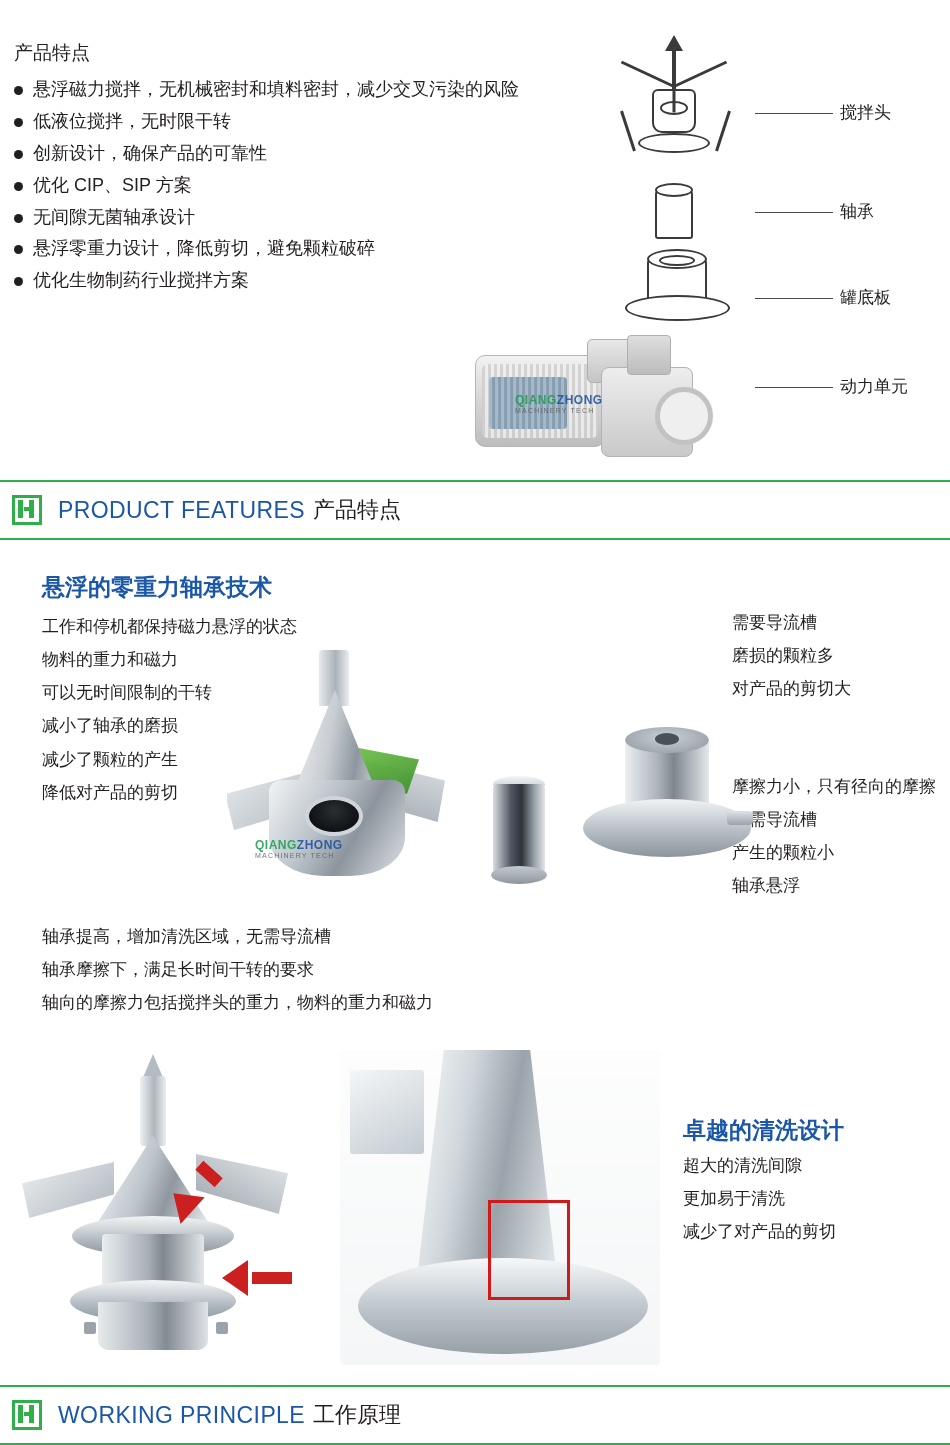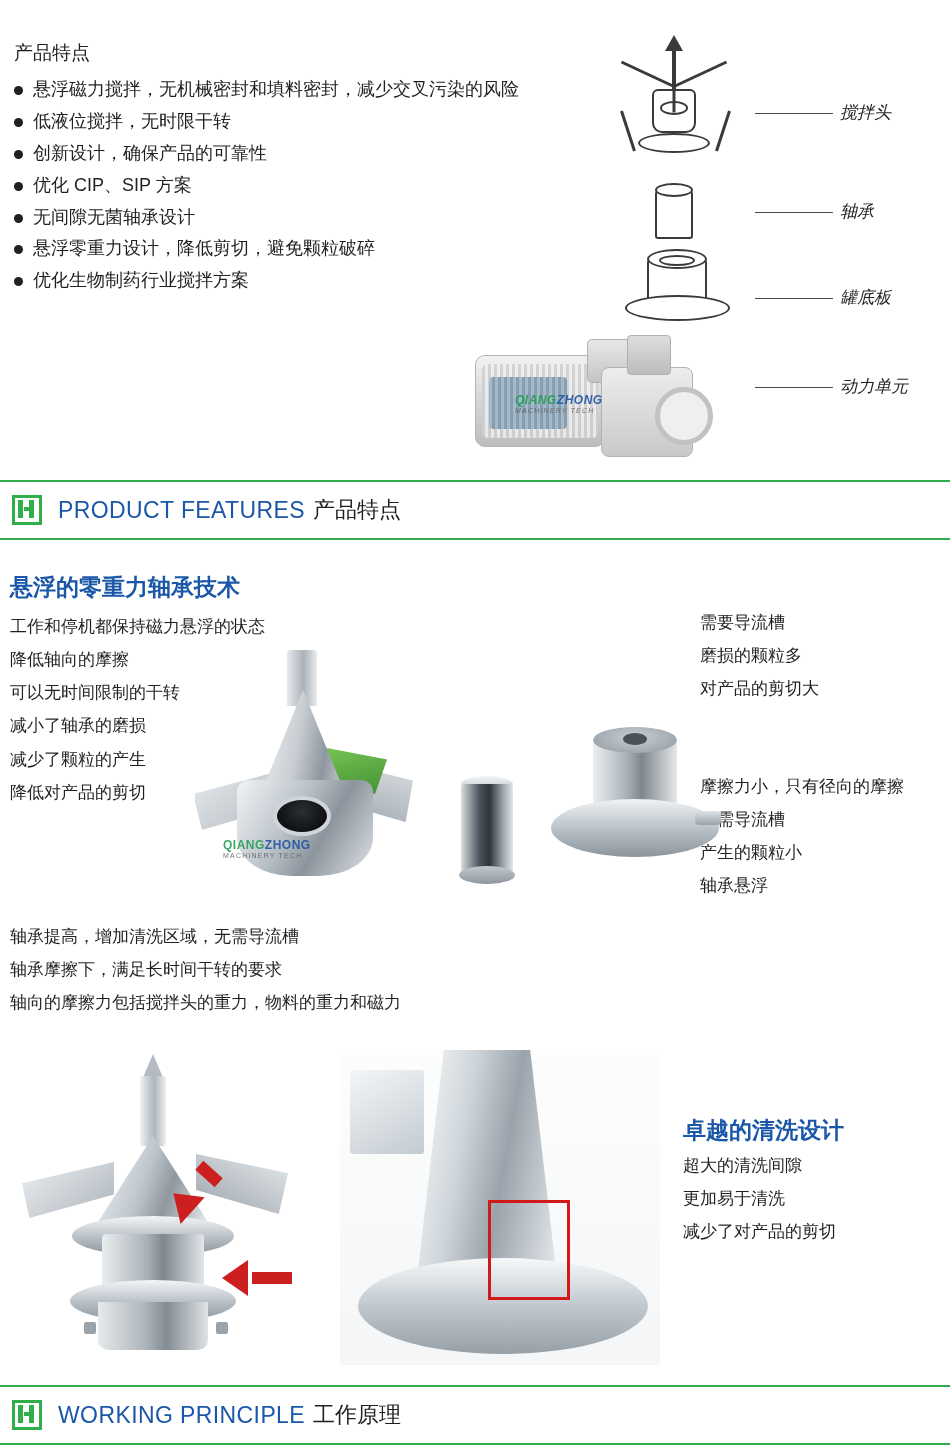--- a/index.html
+++ b/index.html
@@ -46,21 +46,20 @@
     flex: 0 0 auto;
   }
 
   
   .assembly {
     position: absolute;
     left: 455px;
     top: 15px;
     width: 495px;
     height: 465px;
-    font-style: italic;
   }
   .callout-line {
     position: absolute;
     height: 1px;
     background: #4a4a4a;
   }
   .callout-label {
     position: absolute;
     font-size: 17px;
     color: #231f20;
@@ -212,21 +211,21 @@
     color: #1a57a8;
     letter-spacing: .4px;
   }
   .bar-cn {
     font-size: 22px;
     color: #231f20;
     margin-left: 8px;
   }
 
   
-  .section-mid { position: relative; height: 500px; }
+  .section-mid { position: relative; height: 500px; margin-left: 32px; }
   .mid-heading {
     position: absolute; left: 10px; top: 32px;
     font-size: 23px; font-weight: bold; color: #1a57a8;
   }
   .mid-left-list {
     position: absolute; left: 10px; top: 70px; width: 260px;
     font-size: 17px; line-height: 1.95;
   }
   .mid-right-top {
     position: absolute; left: 700px; top: 66px; width: 250px;
@@ -523,21 +522,21 @@
   </div>
   <div class="bar-en">PRODUCT FEATURES</div>
   <div class="bar-cn">产品特点</div>
 </div>
 
 <div class="section-mid">
   <div class="mid-heading">悬浮的零重力轴承技术</div>
 
   <div class="mid-left-list">
     <div>工作和停机都保持磁力悬浮的状态</div>
-    <div>降低轴向的摩擦</div>
+    <div>物料的重力和磁力</div>
     <div>可以无时间限制的干转</div>
     <div>减小了轴承的磨损</div>
     <div>减少了颗粒的产生</div>
     <div>降低对产品的剪切</div>
   </div>
 
   <div class="mid-right-top">
     <div>需要导流槽</div>
     <div>磨损的颗粒多</div>
     <div>对产品的剪切大</div>

